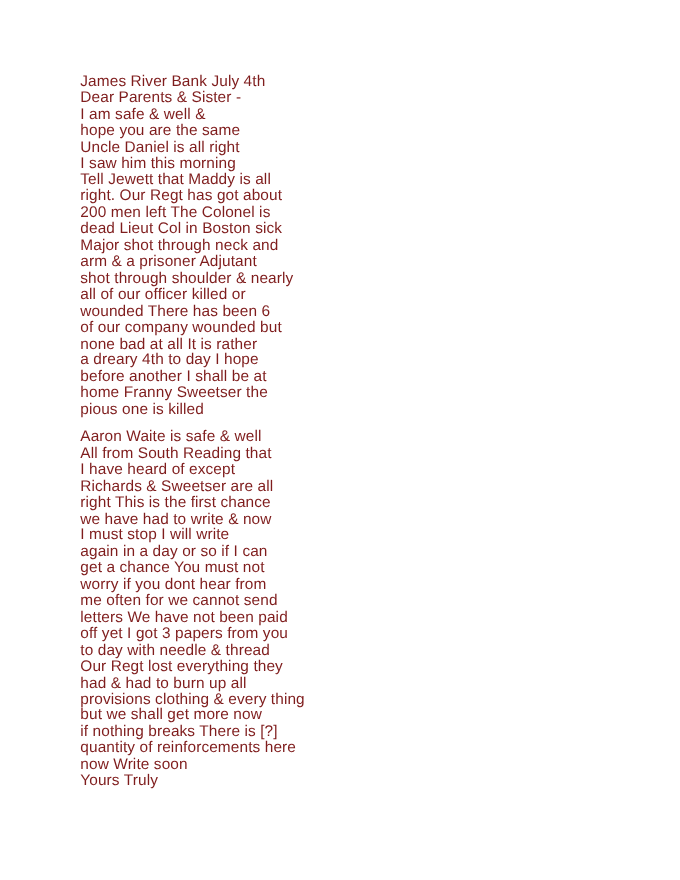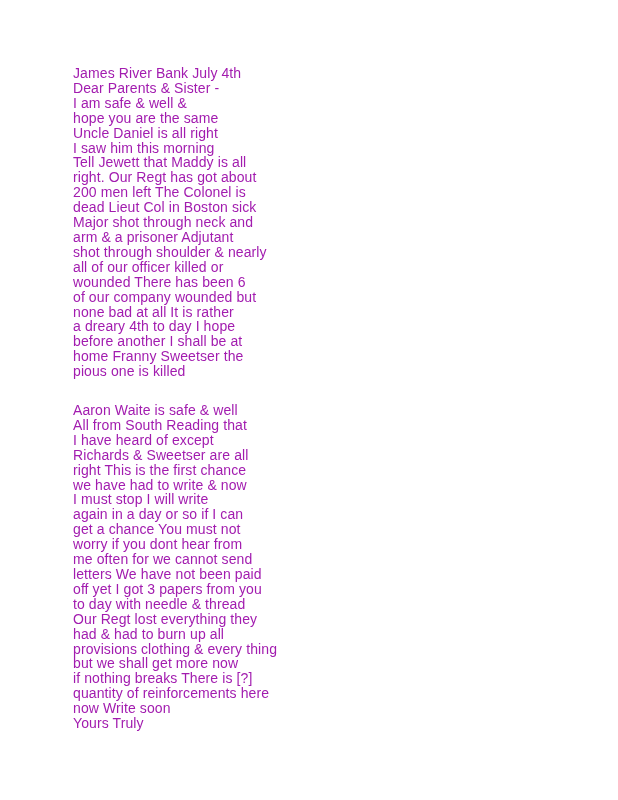--- a/index.html
+++ b/index.html
@@ -15,29 +15,29 @@
     overflow: hidden;
   }
   .letter {
     position: absolute;
     left: 73px;
     top: 66px;
     width: 480px;
     font-family: "Liberation Sans", sans-serif;
     font-size: 14px;
     line-height: 14.9px;
-    color: #a21caf;
+    color: #7f1d1d;
     letter-spacing: 0.1px;
   }
   .letter p {
     margin: 0;
     white-space: pre-line;
   }
   .letter p + p {
-    margin-top: 24px;
+    margin-top: 10px;
   }
 </style>
 </head>
 <body>
 
 <main class="page">
   <div class="letter">
     <p>James River Bank July 4th
 Dear Parents &amp; Sister -
 I am safe &amp; well &amp;

